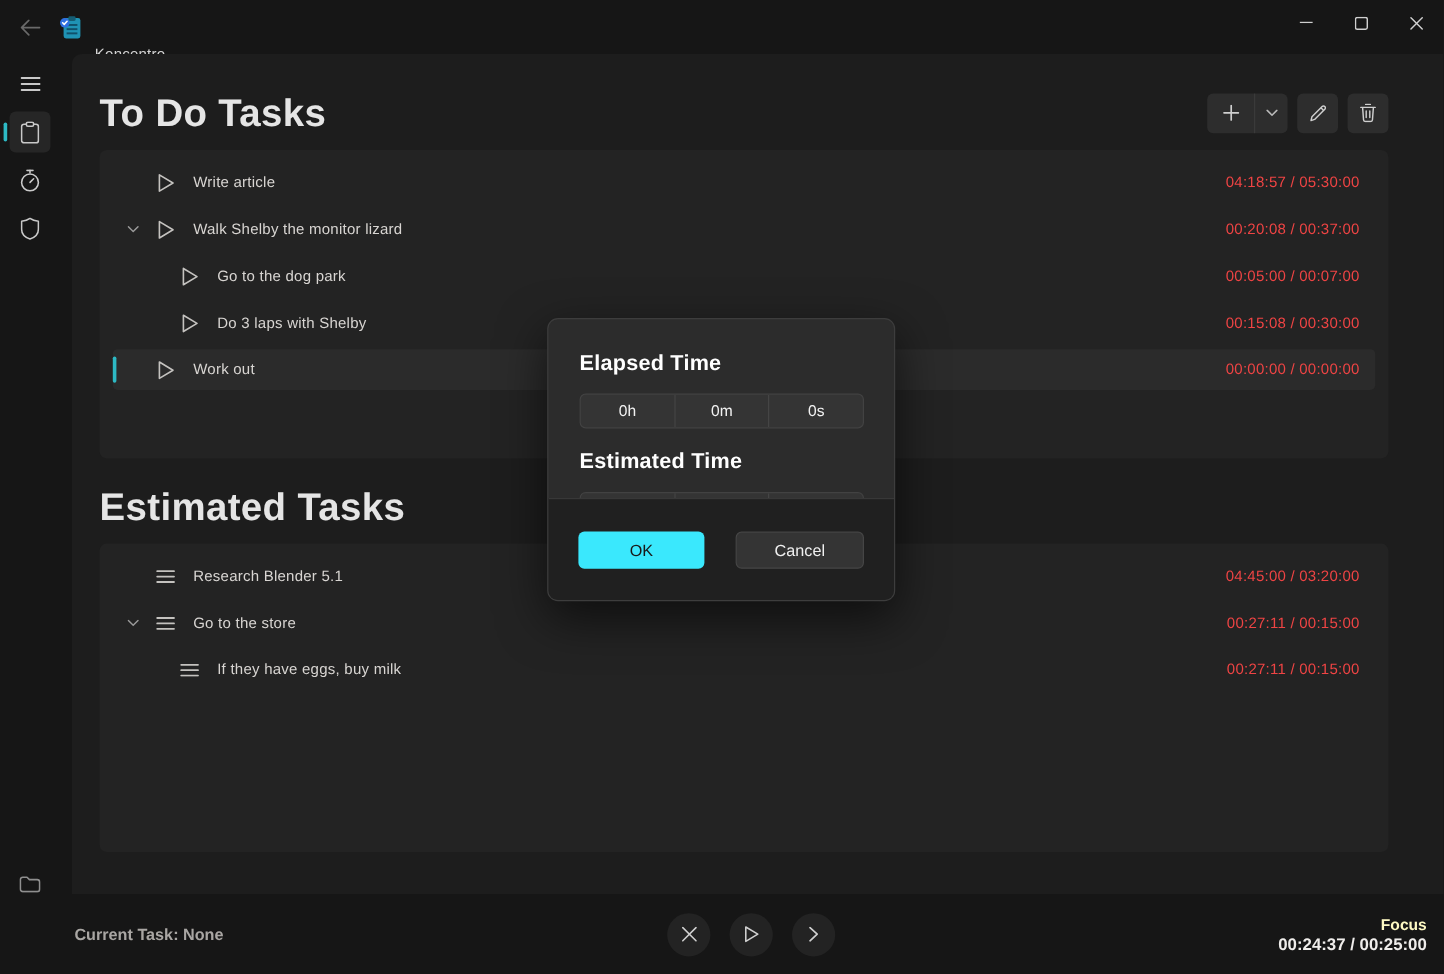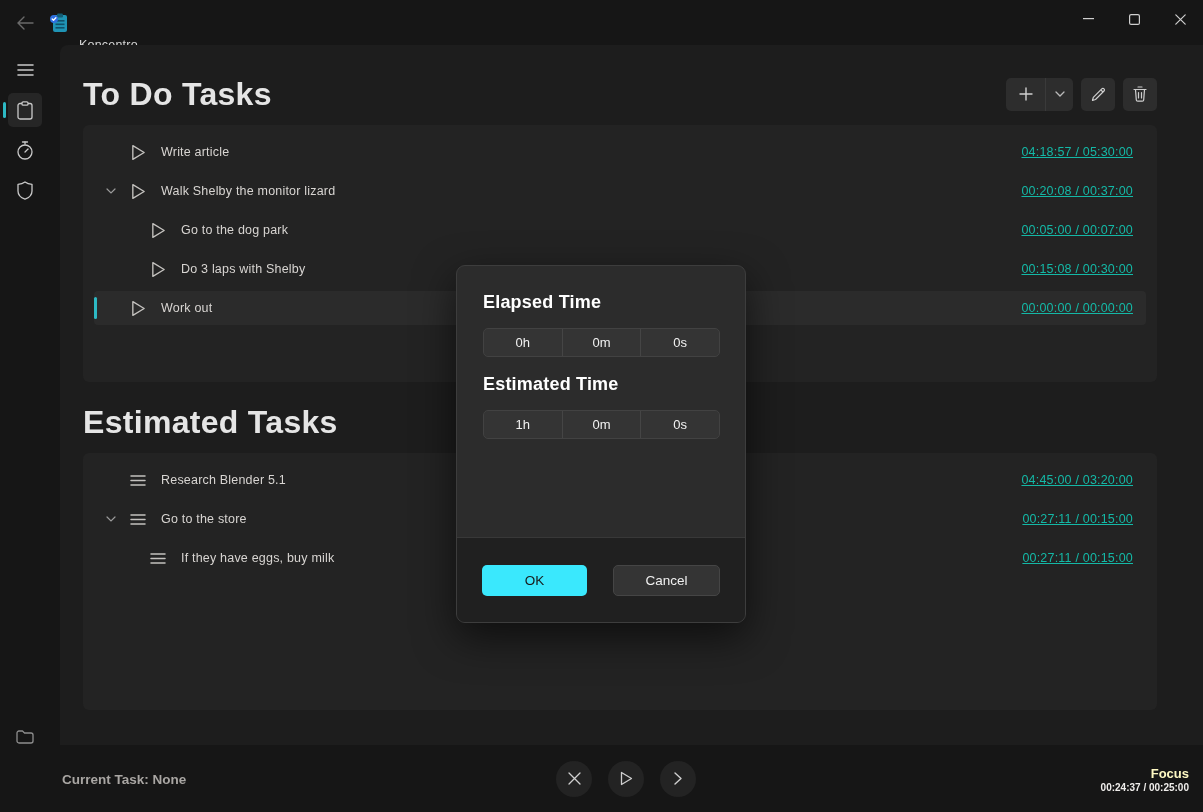--- a/index.html
+++ b/index.html
@@ -46,34 +46,34 @@
   .tool-sq { width:34px; }
 
   .task-card { background:#232323; border-radius:6px; height:257px; margin-top:12px; padding:10px 11px; overflow:hidden; }
   .task-row { position:relative; height:34px; margin-bottom:5px; display:flex; align-items:center; border-radius:4px; padding-left:12px; padding-right:13px; }
   .task-row.lvl1 { padding-left:32px; }
   .task-row.selected { background:#2b2b2b; }
   .sel-bar { position:absolute; left:0; top:6px; bottom:6px; width:3px; border-radius:2px; background:var(--teal); }
   .chev { width:23px; display:flex; align-items:center; color:#9a9a9a; }
   .ticon { width:18px; display:flex; align-items:center; justify-content:center; color:#c4c2bf; margin-right:14px; }
   .tlabel { font-size:12.5px; color:#d8d5d2; letter-spacing:.2px; flex:1; }
-  .ttime { font-size:12.5px; color:#14b8a6; letter-spacing:.2px;text-decoration:underline; }
+  .ttime { font-size:12.5px; color:#ef4444; letter-spacing:.2px; }
 
   
   .bottombar { position:absolute; left:0; right:0; bottom:0; height:67px; background:#161616; }
   .current-task { position:absolute; left:62px; top:50%; transform:translateY(-50%); font-size:13.5px; font-weight:700; color:#a9a6a3; }
   .play-group { position:absolute; left:556px; top:50%; transform:translateY(-50%); display:flex; gap:16px; }
   .circle-btn { width:36px; height:36px; border-radius:50%; background:#232323; display:flex; align-items:center; justify-content:center; color:#cfcfcf; }
   .focus-box { position:absolute; right:14px; top:50%; transform:translateY(-50%); text-align:right; }
   .focus-mode { font-size:13px; font-weight:700; color:#fef9c3; }
-  .focus-timer { font-size:10px; font-weight:700; color:#efedeb; margin-top:1px; }
+  .focus-timer { font-size:14px; font-weight:700; color:#efedeb; margin-top:1px; }
 
   
   .dialog {
-    position:absolute; left:456px; top:265px; width:290px; height:358px;
+    position:absolute; left:456px; top:265px; width:290px; height:236px;
     background:#2c2c2c; border:1px solid #3d3d3d; border-radius:9px;
     box-shadow:0 14px 40px rgba(0,0,0,.6); z-index:10; overflow:hidden;
   }
   .dlg-body { padding:26px 25px 0 26px; }
   .dlg-h { font-size:18px; font-weight:700; color:#fff; letter-spacing:.2px; }
   .seg-group { display:flex; margin:15px 0 17px 0; height:29px; background:#343434; border:1px solid #424242; border-radius:5px; overflow:hidden; }
   .seg { flex:1; display:flex; align-items:center; justify-content:center; font-size:13px; color:#f2f2f2; background:transparent; }
   .seg + .seg { border-left:1px solid #454545; }
   .dlg-footer {
     position:absolute; left:0; right:0; bottom:0; height:85px;

